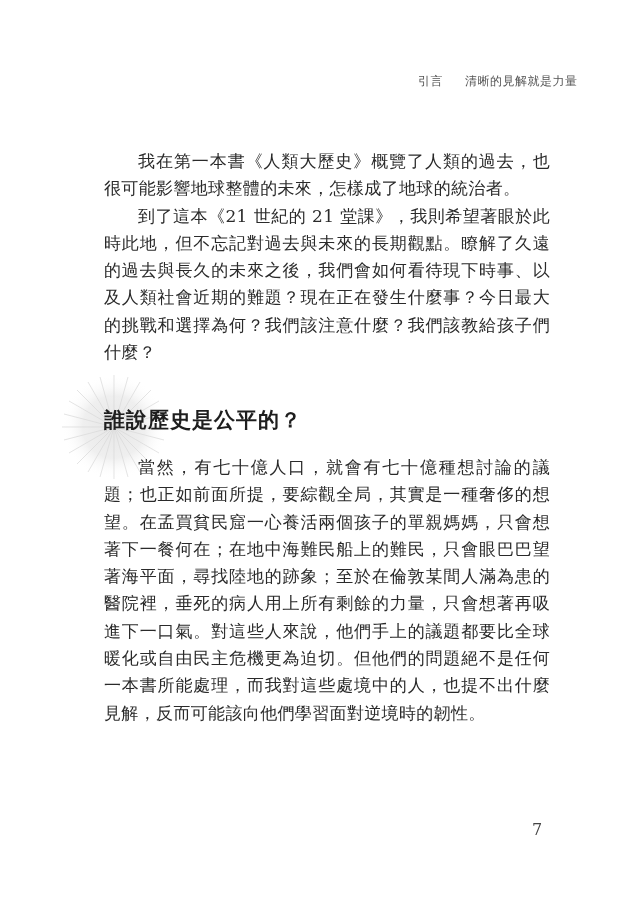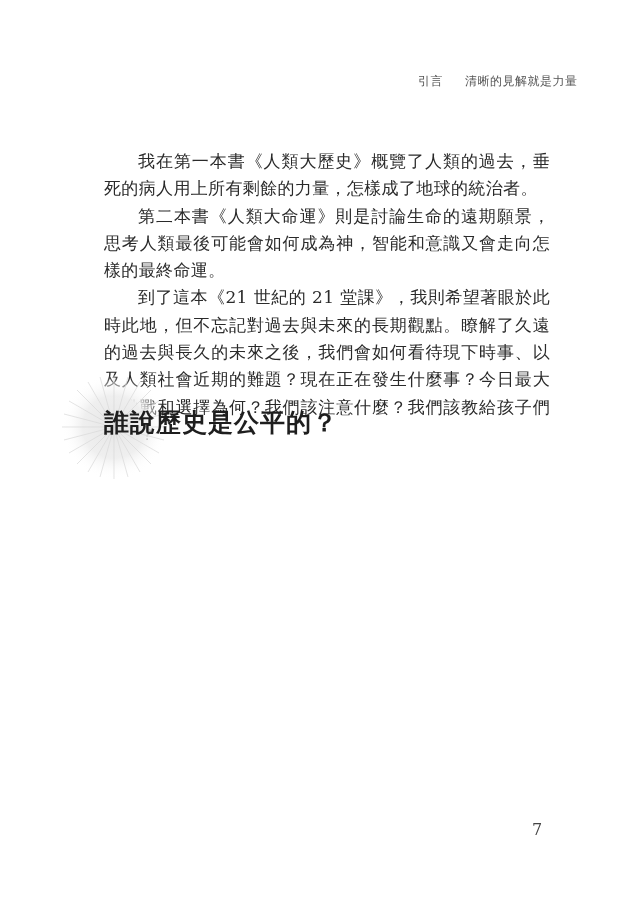--- a/index.html
+++ b/index.html
@@ -6,34 +6,33 @@
   body { width: 641px; height: 900px; position: relative; overflow: hidden;
          font-family: "DejaVu Serif", "Liberation Serif", serif; color: #2a2a2a; }
   .running-header { position: absolute; top: 73px; left: 418px; font-size: 12px; color: #555; letter-spacing: 0.5px; white-space: nowrap; font-family: Liberation Serif, serif; }
   .running-header .sep { display: inline-block; width: 22px; }
   .body-block { position: absolute; left: 104px; width: 446px; }
   .para { margin: 0; font-size: 17px; line-height: 27.3px; letter-spacing: 0.35px; text-align: justify; }
   .para.indent { text-indent: 34px; }
   .block1 { top: 148px; }
   .heading-wrap { position: absolute; left: 58px; top: 372px; width: 300px; height: 110px; }
   .burst { position: absolute; left: 0; top: 0; width: 112px; height: 110px; }
-  .section-heading { position: absolute; left: 46px; top: 34px; margin: 0; font-size: 25px; font-weight: bold; color: #1e1e1e; letter-spacing: 1px; white-space: nowrap; }
+  .section-heading { position: absolute; left: 46px; top: 34px; margin: 0; font-size: 21px; font-weight: bold; color: #1e1e1e; letter-spacing: 1px; white-space: nowrap; }
   .block2 { top: 454px; }
   .page-number { position: absolute; top: 820px; left: 532px; font-size: 16px; color: #444; }
 </style>
 </head>
 <body>
 
 <div class="running-header">
   <span>引言</span><span class="sep"></span><span>清晰的見解就是力量</span>
 </div>
 
 <div class="body-block block1">
-  <p class="para indent">我在第一本書《人類大歷史》概覽了人類的過去，垂死的病人用上所有剩餘的力量，怎樣成了地球的統治者。</p>
-  <p class="para indent">第二本書《人類大命運》則是討論生命的遠期願景，思考人類最後可能會如何成為神，智能和意識又會走向怎樣的最終命運。</p>
+  <p class="para indent">我在第一本書《人類大歷史》概覽了人類的過去，也很可能影響地球整體的未來，怎樣成了地球的統治者。</p>
   <p class="para indent">到了這本《21 世紀的 21 堂課》，我則希望著眼於此時此地，但不忘記對過去與未來的長期觀點。瞭解了久遠的過去與長久的未來之後，我們會如何看待現下時事、以及人類社會近期的難題？現在正在發生什麼事？今日最大的挑戰和選擇為何？我們該注意什麼？我們該教給孩子們什麼？</p>
 </div>
 
 <div class="heading-wrap">
   <svg class="burst" viewBox="0 0 112 110">
     <defs>
       <radialGradient id="bg" cx="50%" cy="50%" r="50%">
         <stop offset="0%" stop-color="#e6e6e6"></stop>
         <stop offset="60%" stop-color="#efefef"></stop>
         <stop offset="100%" stop-color="#ffffff" stop-opacity="0"></stop>
@@ -64,15 +63,16 @@
       <line x1="56" y1="55" x2="6" y2="68"></line>
         <line x1="56" y1="55" x2="6" y2="42"></line>
       <line x1="56" y1="55" x2="19" y2="18"></line>
         <line x1="56" y1="55" x2="42" y2="5"></line>
     </g>
   </svg>
   <h2 class="section-heading">誰說歷史是公平的？</h2>
 </div>
 
 <div class="body-block block2">
+  <p class="para indent">當然，有七十億人口，就會有七十億種想討論的議題；也正如前面所提，要綜觀全局，其實是一種奢侈的想望。在孟買貧民窟一心養活兩個孩子的單親媽媽，只會想著下一餐何在；在地中海難民船上的難民，只會眼巴巴望著海平面，尋找陸地的跡象；至於在倫敦某間人滿為患的醫院裡，垂死的病人用上所有剩餘的力量，只會想著再吸進下一口氣。對這些人來說，他們手上的議題都要比全球暖化或自由民主危機更為迫切。但他們的問題絕不是任何一本書所能處理，而我對這些處境中的人，也提不出什麼見解，反而可能該向他們學習面對逆境時的韌性。</p>
 </div>
 
 <div class="page-number">7</div>
 
 </body></html>

